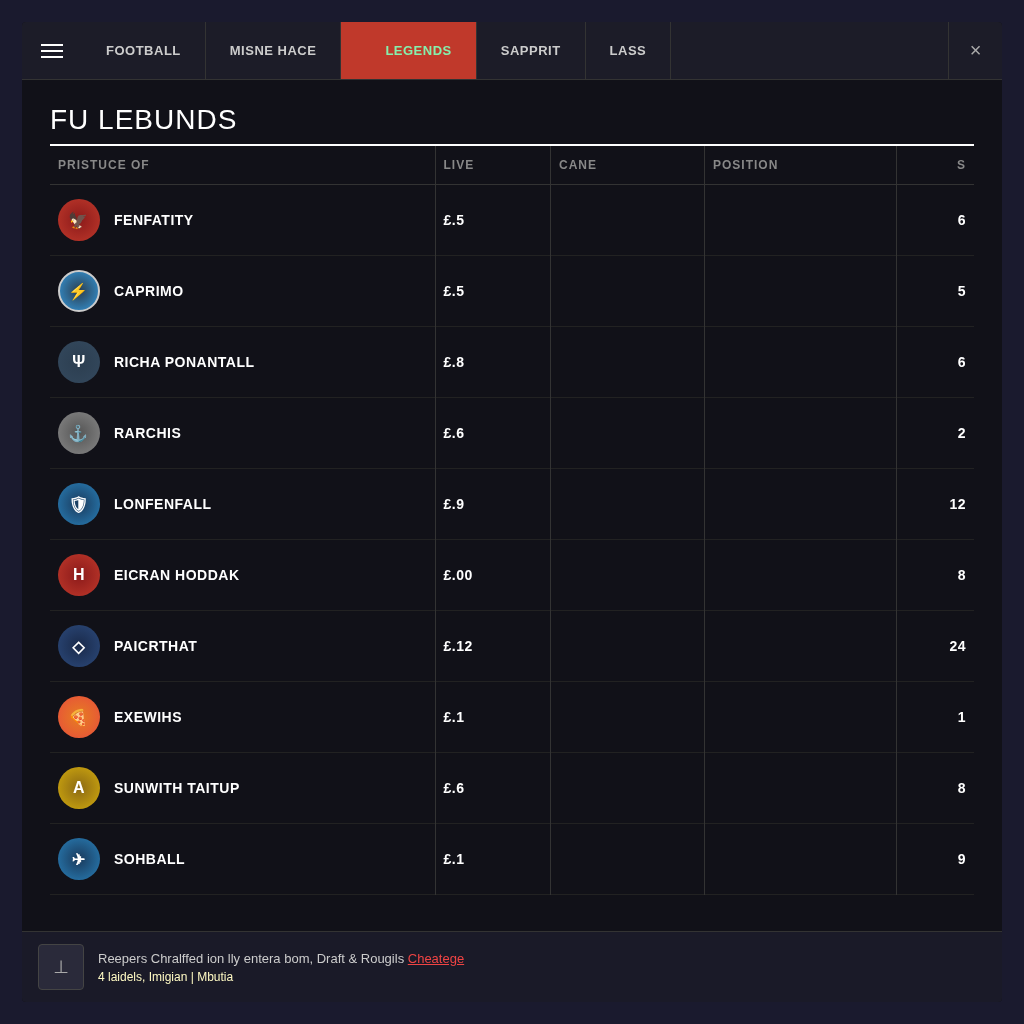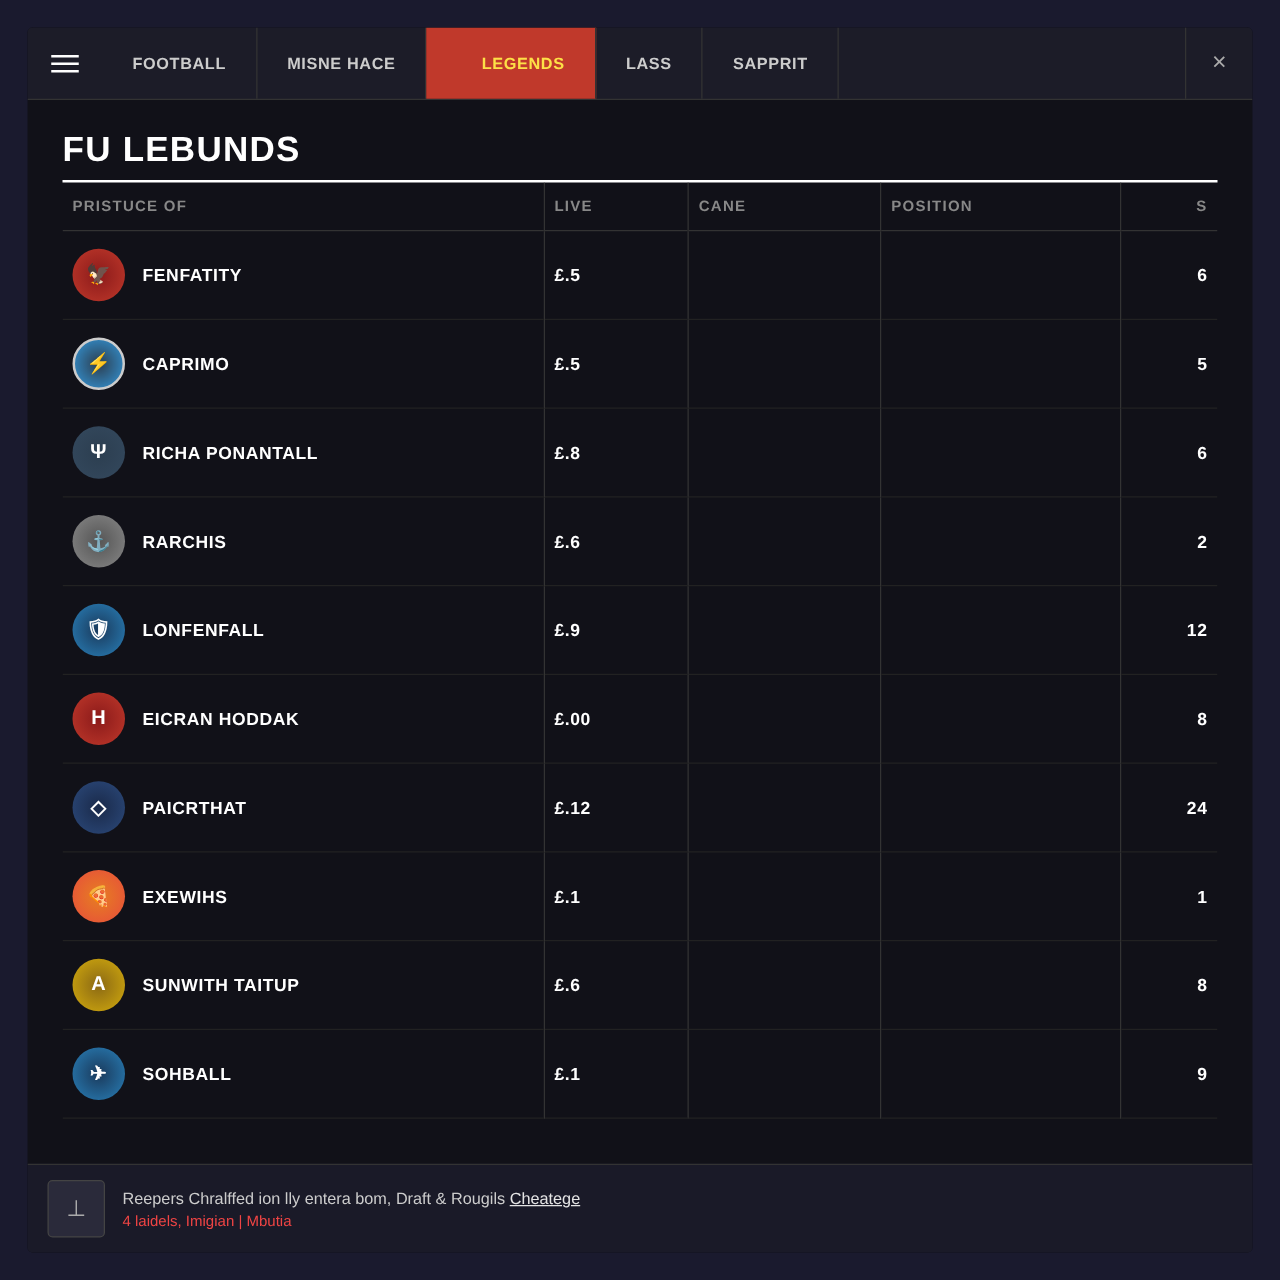--- a/index.html
+++ b/index.html
@@ -66,21 +66,21 @@
       letter-spacing: 0.5px;
       text-transform: uppercase;
       cursor: pointer;
       border-right: 1px solid #333;
       height: 100%;
       white-space: nowrap;
       text-align: center;
     }
     .nav-tab.active {
       background: #c0392b;
-      color: #fde047;
+      color: #86efac;
       padding-left: 44px;
     }
     .nav-close {
       width: 54px;
       display: flex;
       align-items: center;
       justify-content: center;
       color: #aaa;
       font-size: 20px;
       cursor: pointer;
@@ -100,21 +100,21 @@
       display: flex;
       align-items: flex-end;
       margin-bottom: 0;
       padding-bottom: 8px;
       border-bottom: 2px solid #fff;
       flex-shrink: 0;
     }
     .section-title {
       color: #fff;
       font-size: 28px;
-      font-weight: 700;
+      font-weight: 400;
       letter-spacing: 1px;
       margin-right: 40px;
     }
     .sub-tabs {
       display: flex;
       gap: 0;
       margin-left: 8px;
     }
     .sub-tab {
       color: #888;
@@ -232,47 +232,47 @@
     .footer-text {
       display: flex;
       flex-direction: column;
       gap: 4px;
     }
     .footer-text-main {
       color: #ccc;
       font-size: 13px;
     }
     .footer-text-main a {
-      color: #e5e5e5;
+      color: #ef4444;
       text-decoration: underline;
     }
     .footer-text-sub {
-      color: #ef4444;
+      color: #fef9c3;
       font-size: 12px;
     }
   </style>
 </head>
 <body>
 
 <div class="app-container">
 
   <div class="top-nav">
     <div class="hamburger-btn">
       <div class="hamburger-icon">
         <span></span>
           <span></span>
           <span></span>
       </div>
     </div>
     <div class="nav-tabs">
       <div class="nav-tab">FOOTBALL</div>
       <div class="nav-tab">MISNE HACE</div>
       <div class="nav-tab active">LEGENDS</div>
+      <div class="nav-tab">SAPPRIT</div>
       <div class="nav-tab">LASS</div>
-      <div class="nav-tab">SAPPRIT</div>
     </div>
     <div class="nav-close">×</div>
   </div>
 
   <div class="main-content">
 
     <div class="section-header">
       <div class="section-title">FU LEBUNDS</div>
     </div>
 

